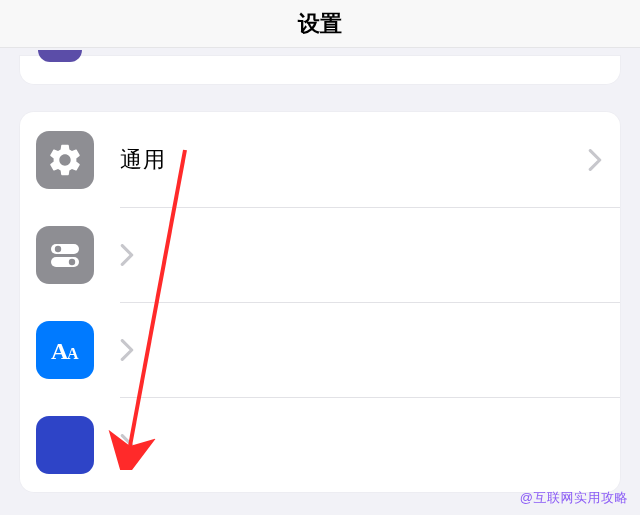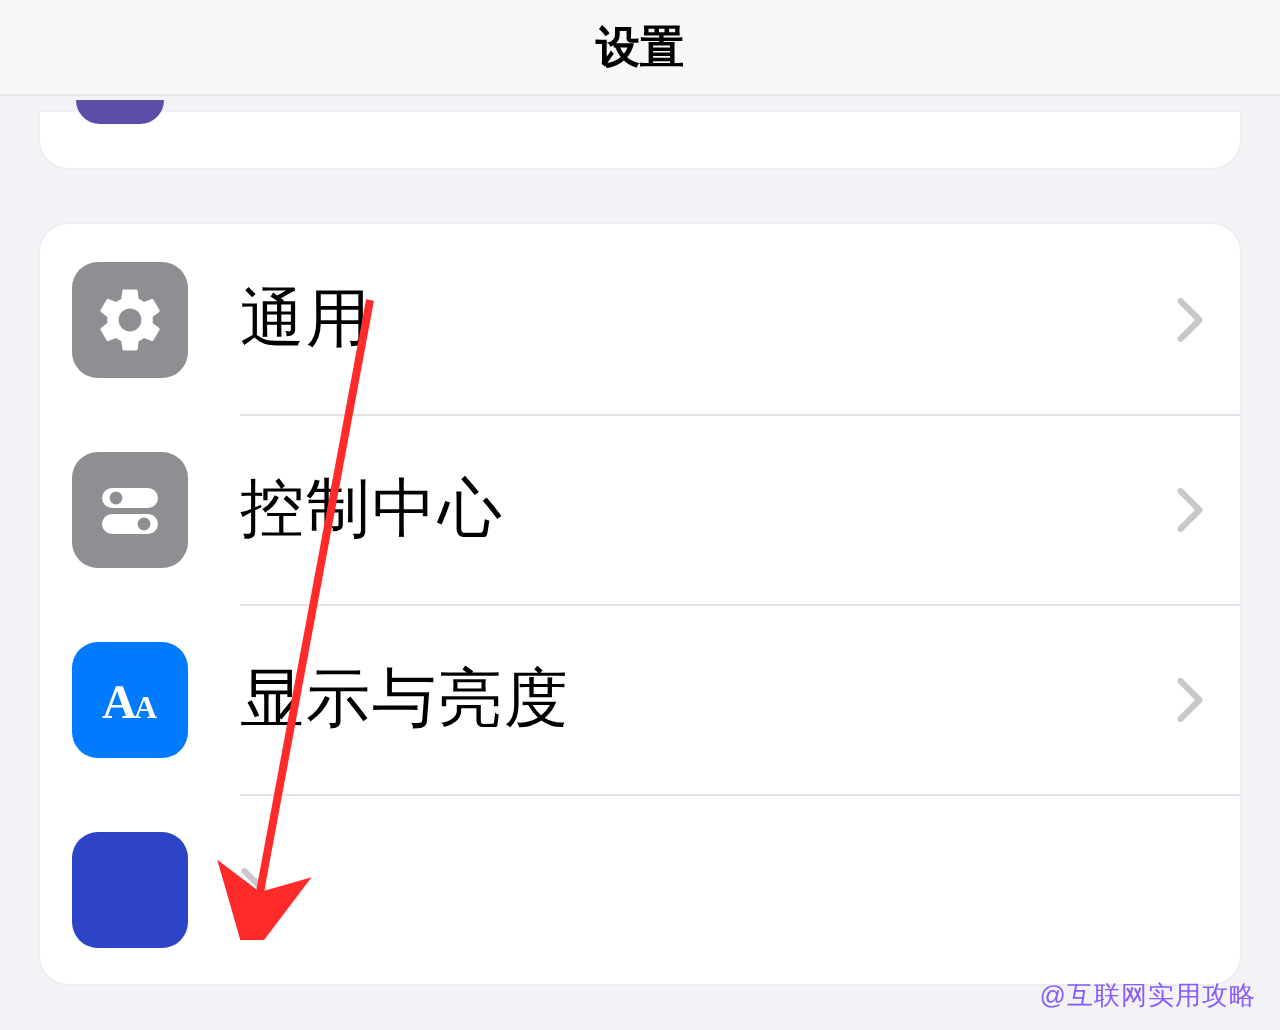--- a/index.html
+++ b/index.html
@@ -71,21 +71,21 @@
       align-items: center;
       justify-content: center;
       flex-shrink: 0;
       margin-right: 26px;
     }
     .icon-gray { background: #8e8e93; }
     .icon-blue { background: #007aff; }
     .icon-grid { background: #2e44c7; padding: 8px; display: grid; grid-template-columns: repeat(4,1fr); grid-template-rows: repeat(3,1fr); gap: 3px; border-radius:13px;}
     .icon-grid span { border-radius: 3px; }
     .label {
-      font-size: 32px;
+      font-size: 22px;
       color: #000;
       flex: 1;
       letter-spacing: 1px;
     }
     .chevron {
       color: #c7c7cc;
       flex-shrink: 0;
     }
     .arrow-overlay {
       position: absolute;
@@ -129,34 +129,32 @@
 
   <div class="row">
     <div class="icon-wrap icon-gray">
       <svg width="40" height="40" viewBox="0 0 40 40">
         <rect x="6" y="9" width="28" height="10" rx="5" fill="#fff"></rect>
         <circle cx="13" cy="14" r="3.2" fill="#8e8e93"></circle>
         <rect x="6" y="22" width="28" height="10" rx="5" fill="#fff"></rect>
         <circle cx="27" cy="27" r="3.2" fill="#8e8e93"></circle>
       </svg>
     </div>
-    <div class="label">控制中心</div>
     <svg class="chevron" width="14" height="22" viewBox="0 0 8 14">
         <path d="M1 1l6 6-6 6" stroke="#c7c7cc" stroke-width="2" fill="none" stroke-linecap="round" stroke-linejoin="round"></path>
       </svg>
   </div>
 
   <div class="row">
     <div class="icon-wrap icon-blue">
       <svg width="42" height="42" viewBox="0 0 42 42">
         <text x="7" y="30" font-size="24" font-weight="600" fill="#fff" font-family="-apple-system">A</text>
         <text x="23" y="30" font-size="16" font-weight="600" fill="#fff" font-family="-apple-system">A</text>
       </svg>
     </div>
-    <div class="label">显示与亮度</div>
     <svg class="chevron" width="14" height="22" viewBox="0 0 8 14">
         <path d="M1 1l6 6-6 6" stroke="#c7c7cc" stroke-width="2" fill="none" stroke-linecap="round" stroke-linejoin="round"></path>
       </svg>
   </div>
 
   <div class="row">
     <div class="icon-wrap icon-grid">
       <span style="background:#6de06a"></span>
         <span style="background:#ff9f0a"></span>
         <span style="background:#ff6b6b"></span>

